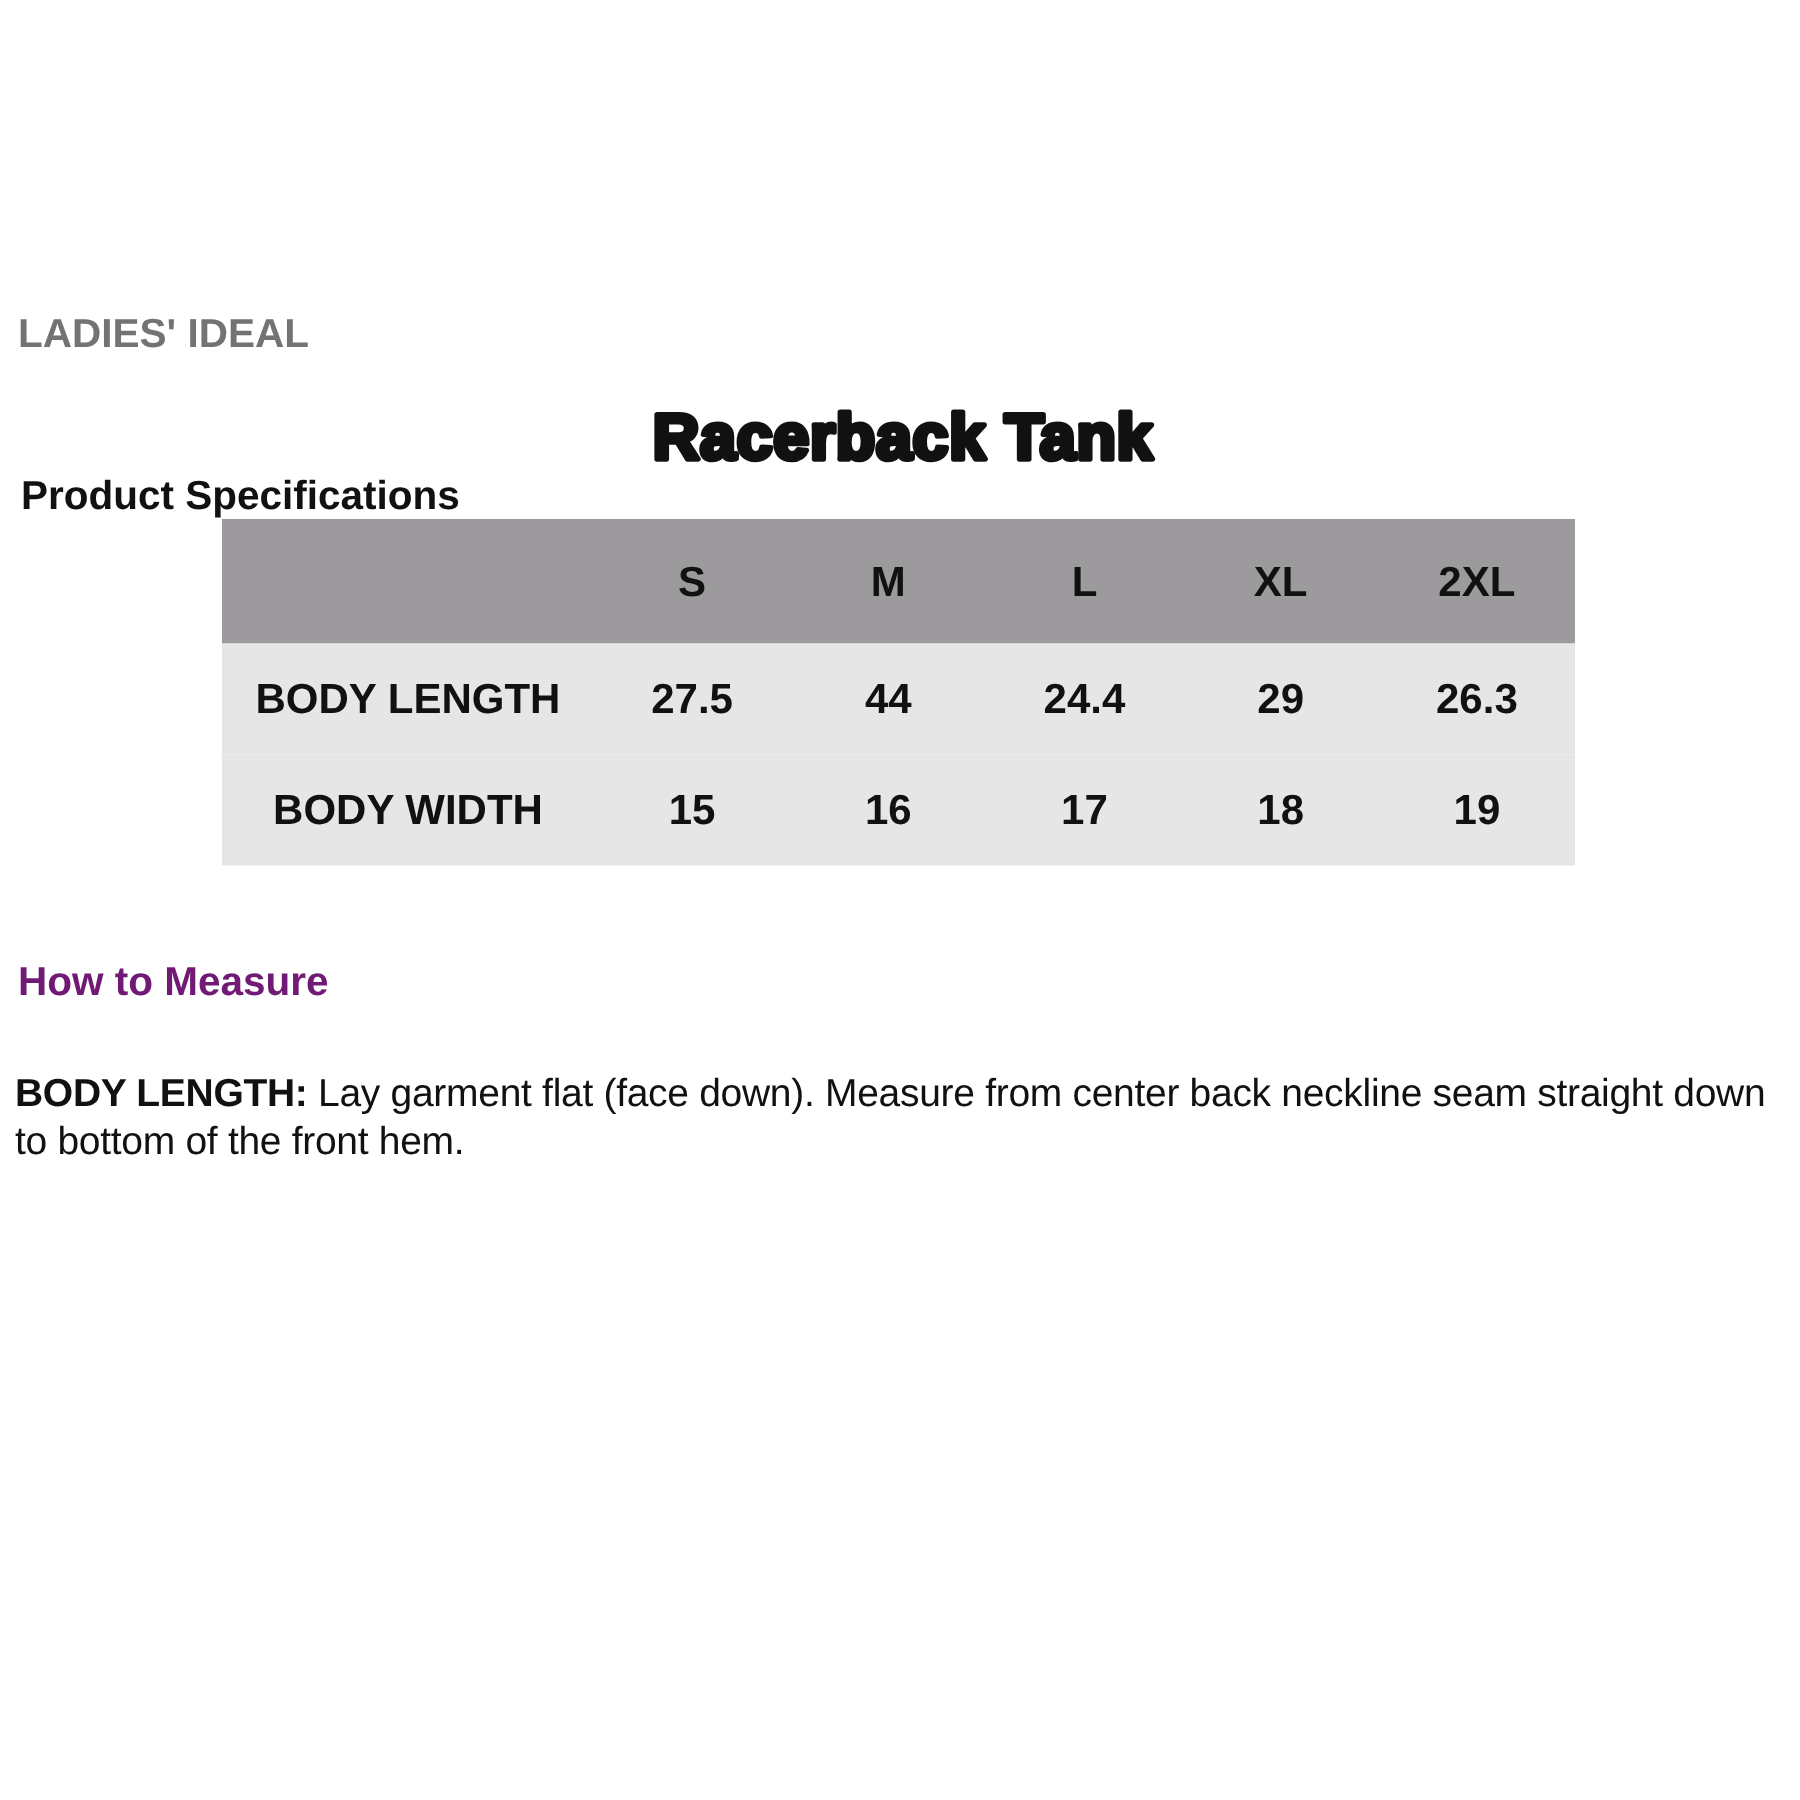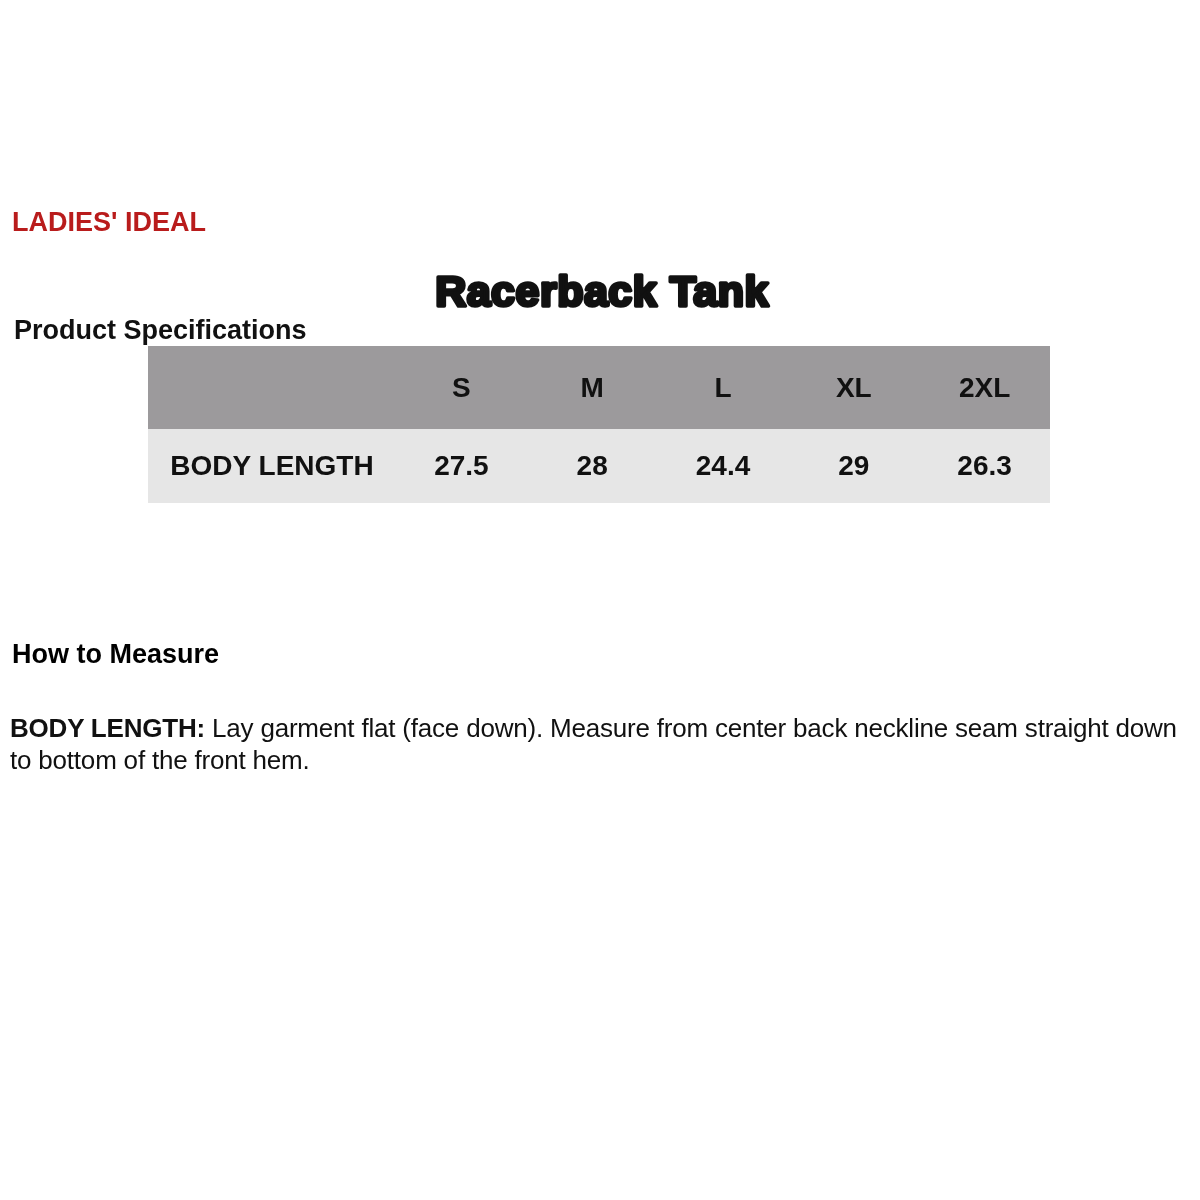--- a/index.html
+++ b/index.html
@@ -15,21 +15,21 @@
   .page { position: absolute; inset: 0; background: #ffffff; }
 
   .brand-title {
     position: absolute;
     left: 12px;
     top: 209px;
     font-size: 27px;
     font-weight: bold;
     line-height: 1;
     letter-spacing: 0;
-    color: #b91c1c;
+    color: #737373;
   }
   .section-label {
     position: absolute;
     left: 14px;
     top: 277px;
     font-size: 27px;
     font-weight: bold;
     line-height: 1;
     color: #111111;
     margin-top: 40px;
@@ -74,21 +74,21 @@
     color: #111111;
   }
 
   .how-heading {
     position: absolute;
     left: 12px;
     top: 641px;
     font-size: 27px;
     font-weight: bold;
     line-height: 1;
-    color: #000000;
+    color: #701a75;
   }
   .measure-notes {
     position: absolute;
     left: 10px;
     top: 712px;
     width: 1186px;
     font-size: 26px;
     line-height: 32px;
     letter-spacing: -0.2px;
     color: #111111;
@@ -115,26 +115,34 @@
       <div class="cell">S</div>
       <div class="cell">M</div>
       <div class="cell">L</div>
       <div class="cell">XL</div>
       <div class="cell">2XL</div>
     </div>
 
     <div class="spec-row spec-body-row">
       <div class="cell">BODY LENGTH</div>
       <div class="cell">27.5</div>
-      <div class="cell">28</div>
+      <div class="cell">44</div>
       <div class="cell">24.4</div>
       <div class="cell">29</div>
       <div class="cell">26.3</div>
     </div>
 
+    <div class="spec-row spec-body-row">
+      <div class="cell">BODY WIDTH</div>
+      <div class="cell">15</div>
+      <div class="cell">16</div>
+      <div class="cell">17</div>
+      <div class="cell">18</div>
+      <div class="cell">19</div>
+    </div>
   </div>
 
   <div class="how-heading">How to Measure</div>
 
   <div class="measure-notes">
     <p><span class="term">BODY LENGTH:</span> <span>Lay garment flat (face down). Measure from center back neckline seam straight down to bottom of the front hem.</span></p>
   </div>
 
 </div>
 

